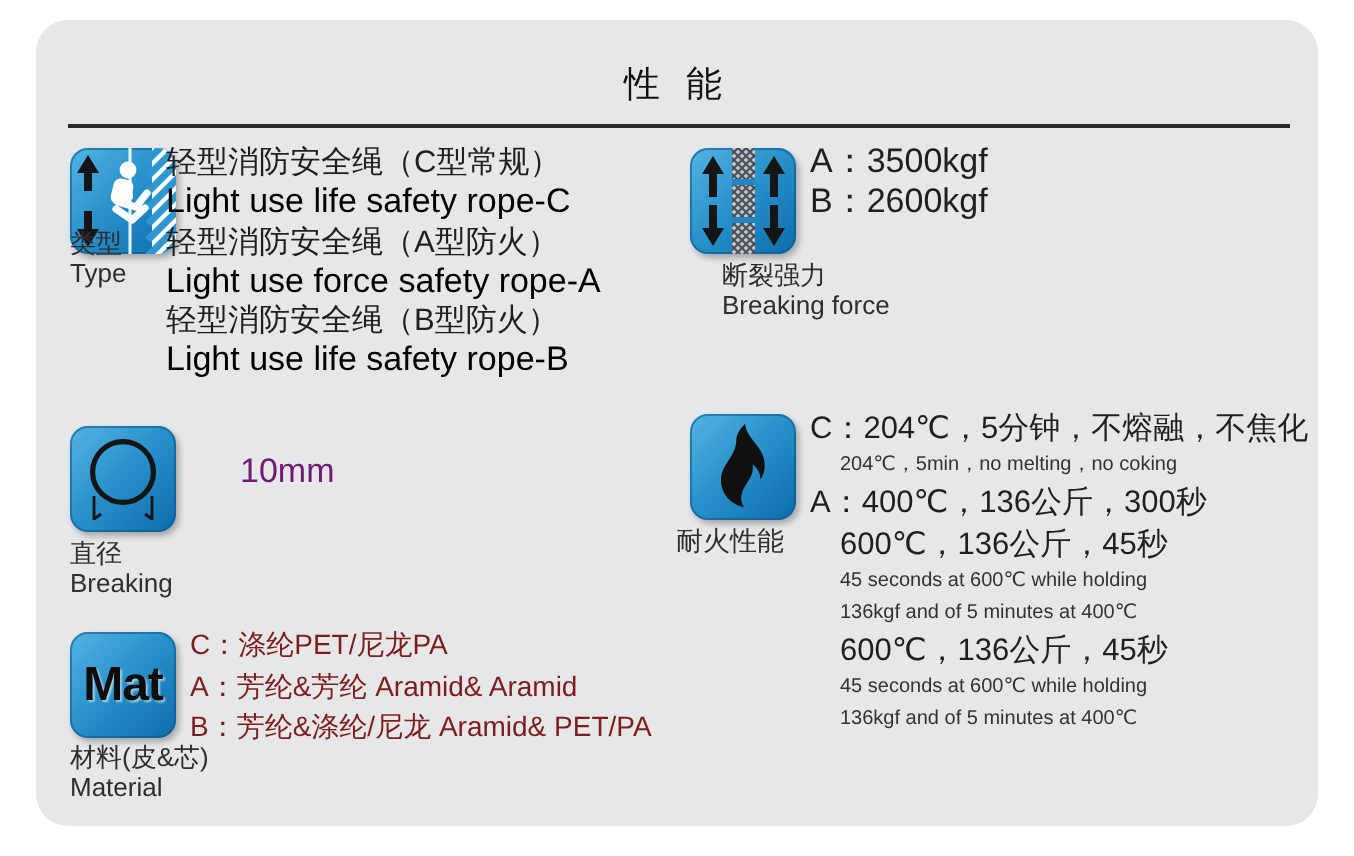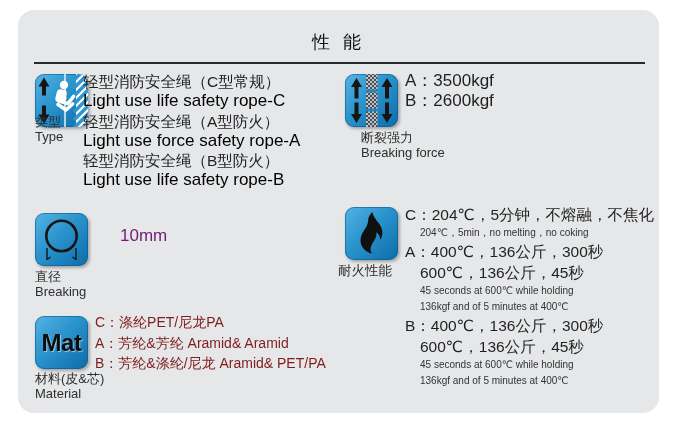--- a/index.html
+++ b/index.html
@@ -197,21 +197,20 @@
       <div class="f-line lang-en ind">204℃，5min，no melting，no coking</div>
 
       <div class="f-line lang-zh">A：400℃，136公斤，300秒</div>
 
       <div class="f-line lang-zh ind">600℃，136公斤，45秒</div>
 
       <div class="f-line lang-en ind">45 seconds at 600℃ while holding</div>
 
       <div class="f-line lang-en ind">136kgf and of 5 minutes at 400℃</div>
 
-      <div class="f-line lang-zh">B：400℃，136公斤，300秒</div>
 
       <div class="f-line lang-zh ind">600℃，136公斤，45秒</div>
 
       <div class="f-line lang-en ind">45 seconds at 600℃ while holding</div>
 
       <div class="f-line lang-en ind">136kgf and of 5 minutes at 400℃</div>
     </div>
 
   <div class="icon" id="icon-mat">
     <div class="mat-text">Mat</div>

